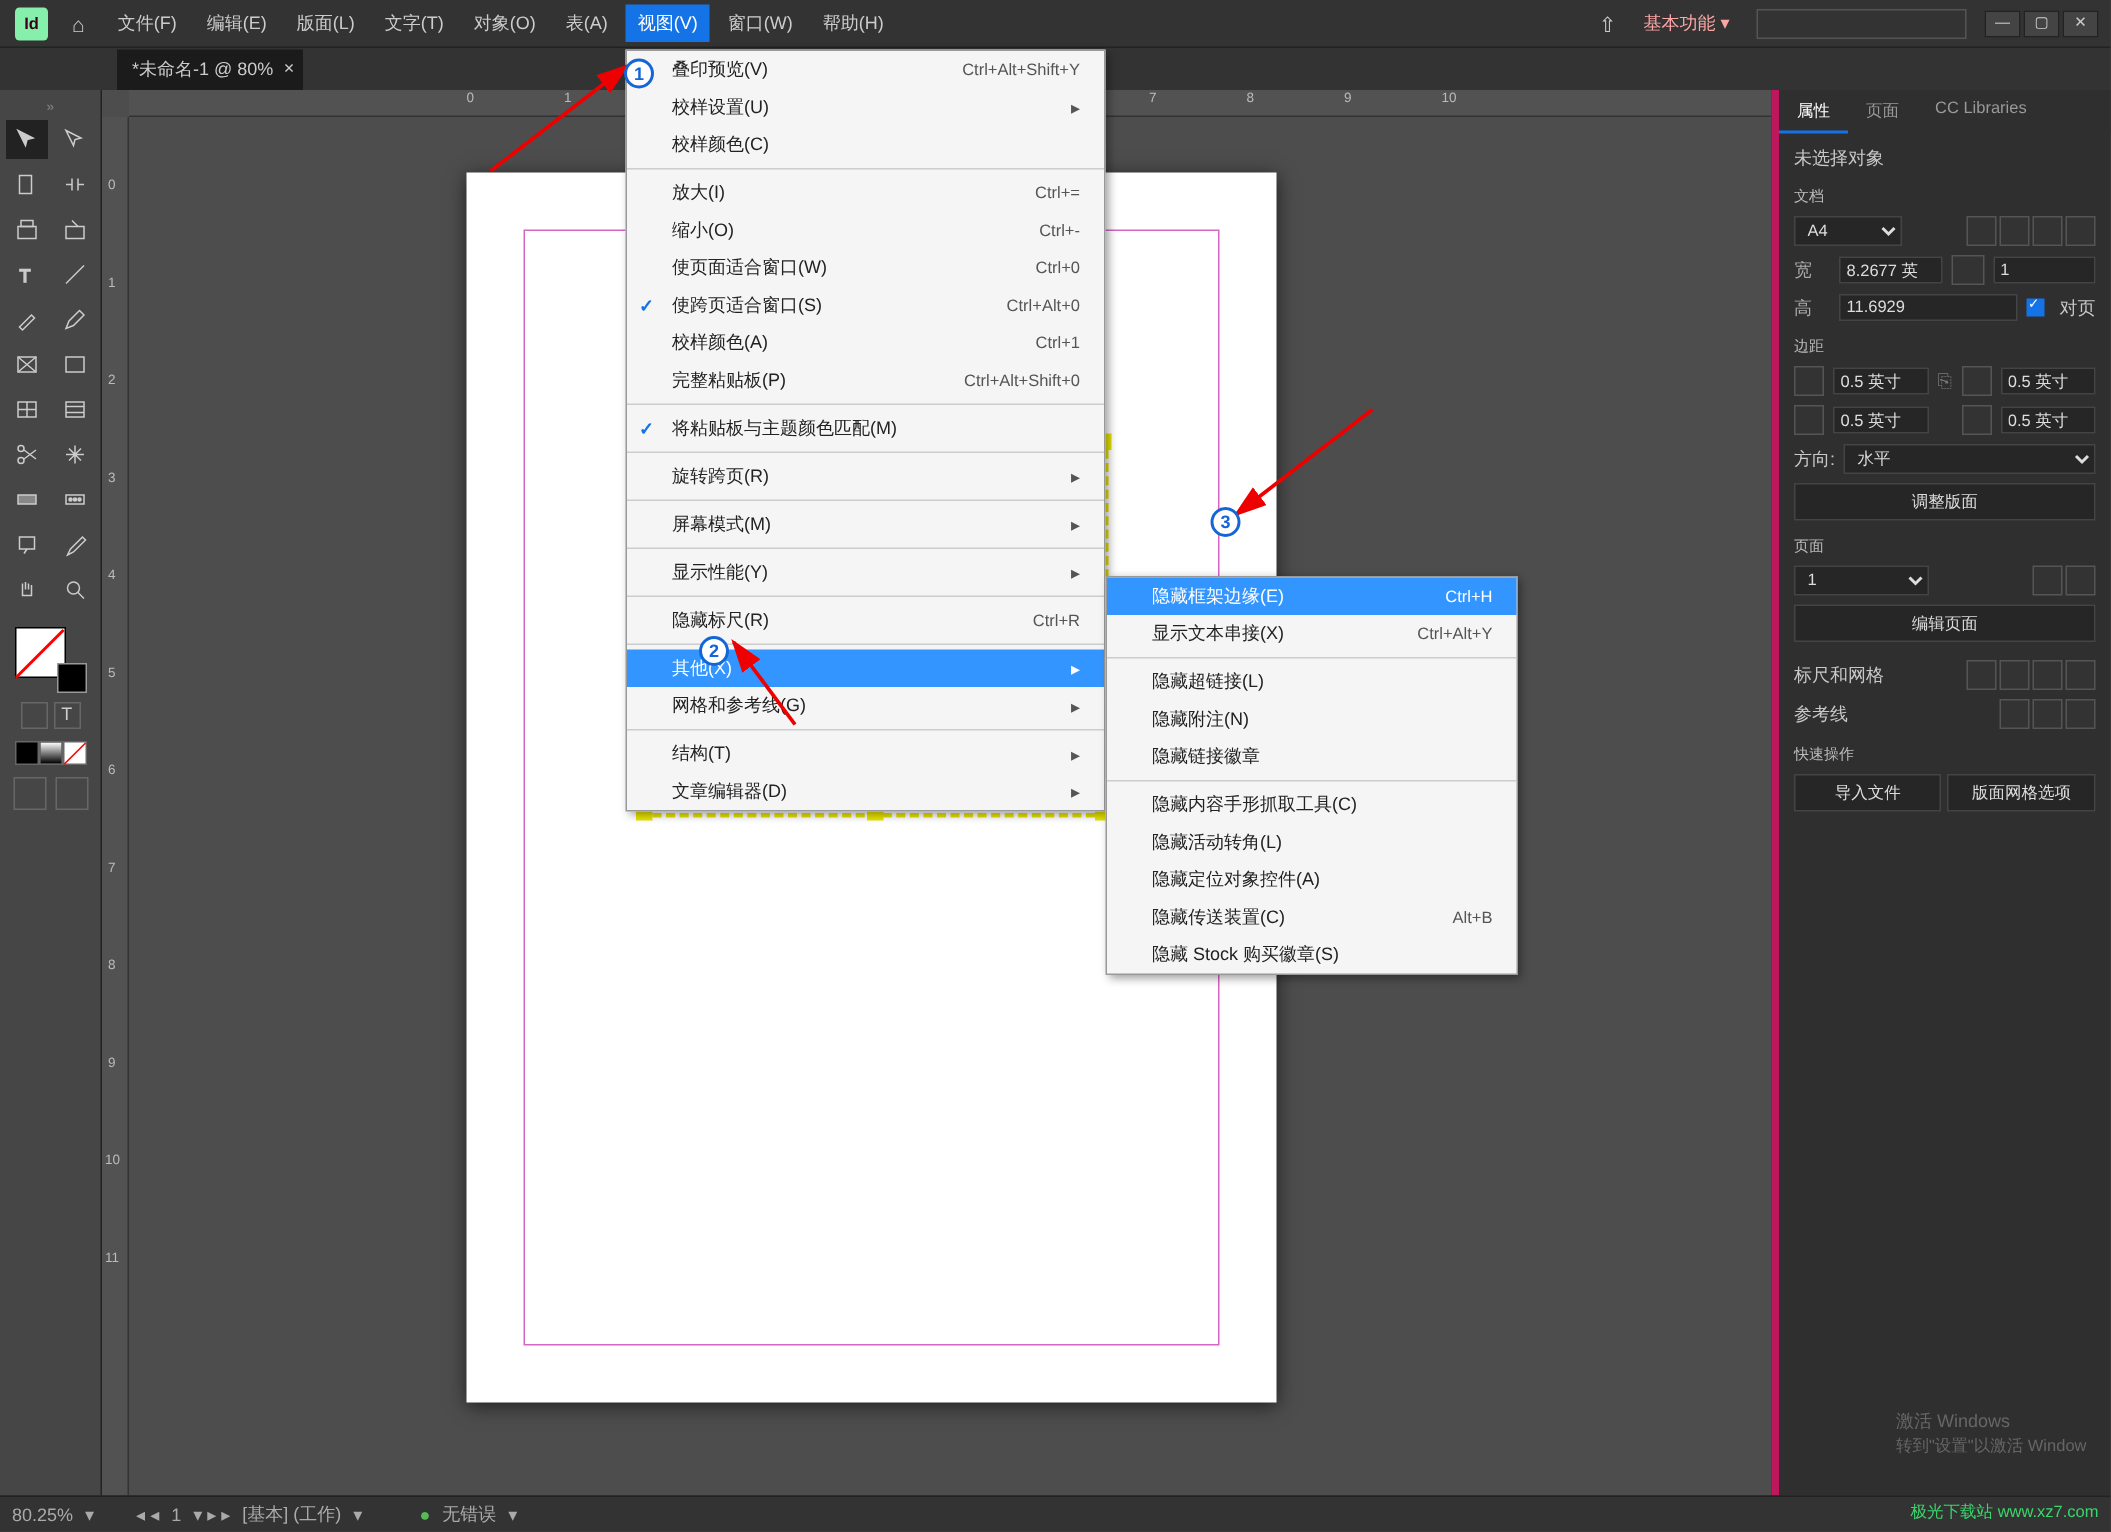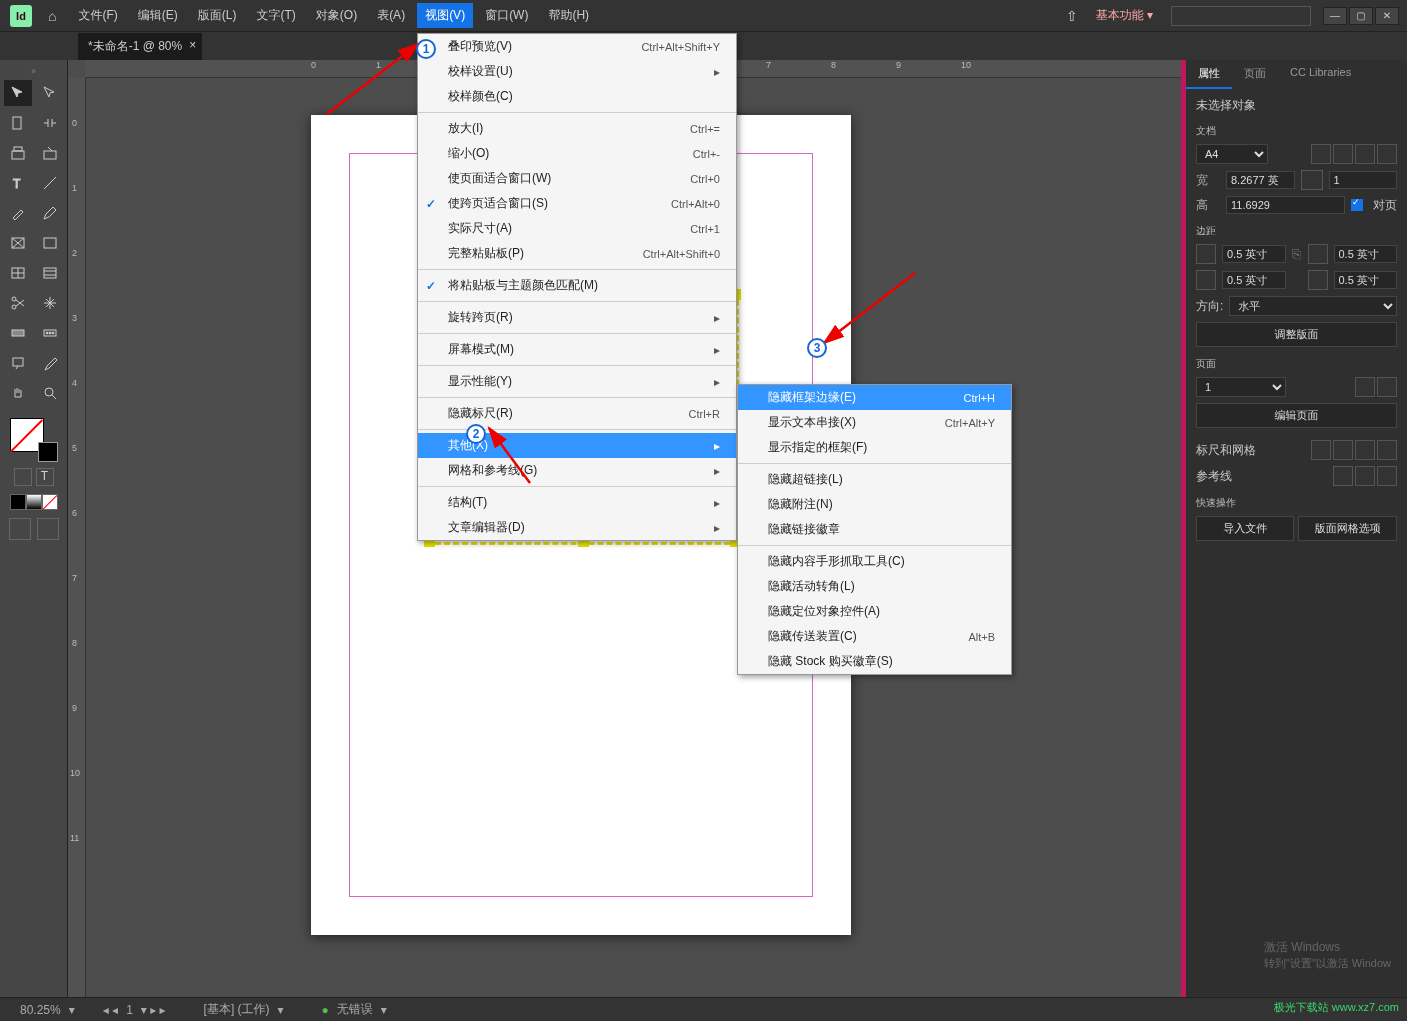--- a/index.html
+++ b/index.html
@@ -65,21 +65,21 @@
 .dd-shortcut { margin-left:auto; color:#555; font-size:11px; }
 .dd-item.highlight .dd-shortcut { color:#fff; }
 .dd-arrow { margin-left:auto; color:#555; }
 .dd-item.highlight .dd-arrow { color:#fff; }
 .dd-sep { height:1px; background:#ccc; margin:3px 0; }
 .dd-check { position:absolute; left:8px; color:#1473e6; font-weight:bold; }
 .menu1 { left:417px; top:33px; width:320px; }
 .menu2 { left:737px; top:384px; width:275px; }
 
 .anno-circle { position:absolute; width:20px; height:20px; border:2px solid #1466d6; border-radius:50%; background:#fff; color:#1466d6; font-weight:bold; text-align:center; line-height:16px; font-size:12px; z-index:200; }
-.status-bar { position:absolute; bottom:0; left:0; right:0; height:24px; background:#333; border-top:1px solid #222; display:flex; align-items:center; padding:0 20px; color:#aaa; font-size:11px; gap:8px; }
+.status-bar { position:absolute; bottom:0; left:0; right:0; height:24px; background:#333; border-top:1px solid #222; display:flex; align-items:center; padding:0 8px; color:#aaa; font-size:11px; gap:8px; }
 .watermark { position:absolute; right:16px; bottom:50px; color:#666; font-size:18px; z-index:50; text-align:left; }
 .watermark .sub { font-size:11px; }
 .wmlogo { position:absolute; right:8px; bottom:6px; font-size:11px; color:#3ad66b; z-index:60; }
 </style>
 </head>
 <body>
 
 <div class="titlebar">
   <div class="id-logo">Id</div>
   <div class="home-icon">⌂</div>
@@ -410,21 +410,21 @@
     </div>
   </div>
 </div>
 
 <div class="status-bar">
   <span>80.25%</span>
     <span>▾</span>
   <span style="margin-left:20px">◂ ◂</span>
   <span>1</span>
   <span>▾ ▸ ▸</span>
-  <span style="margin-left:30px">[基本] (工作)</span>
+  <span style="">[基本] (工作)</span>
     <span>▾</span>
   <span style="margin-left:30px;color:#5b5">●</span>
   <span>无错误</span>
     <span>▾</span>
 </div>
 
 <div class="dropdown menu1" id="dd1">
     <div class="dd-item">
       <span>叠印预览(V)</span>
       <span class="dd-shortcut">Ctrl+Alt+Shift+Y</span>
@@ -448,21 +448,21 @@
     <div class="dd-item">
       <span>使页面适合窗口(W)</span>
       <span class="dd-shortcut">Ctrl+0</span>
     </div>
     <div class="dd-item">
       <span class="dd-check">✓</span>
       <span>使跨页适合窗口(S)</span>
       <span class="dd-shortcut">Ctrl+Alt+0</span>
     </div>
     <div class="dd-item">
-      <span>实际尺寸(A)</span>
+      <span>校样颜色(A)</span>
       <span class="dd-shortcut">Ctrl+1</span>
     </div>
     <div class="dd-item">
       <span>完整粘贴板(P)</span>
       <span class="dd-shortcut">Ctrl+Alt+Shift+0</span>
     </div>
     <div class="dd-sep"></div>
     <div class="dd-item">
       <span class="dd-check">✓</span>
       <span>将粘贴板与主题颜色匹配(M)</span>
@@ -507,23 +507,20 @@
     </div>
   </div>
 <div class="dropdown menu2" id="dd2">
     <div class="dd-item highlight">
       <span>隐藏框架边缘(E)</span>
       <span class="dd-shortcut">Ctrl+H</span>
     </div>
     <div class="dd-item">
       <span>显示文本串接(X)</span>
       <span class="dd-shortcut">Ctrl+Alt+Y</span>
-    </div>
-    <div class="dd-item">
-      <span>显示指定的框架(F)</span>
     </div>
     <div class="dd-sep"></div>
     <div class="dd-item">
       <span>隐藏超链接(L)</span>
     </div>
     <div class="dd-item">
       <span>隐藏附注(N)</span>
     </div>
     <div class="dd-item">
       <span>隐藏链接徽章</span>

